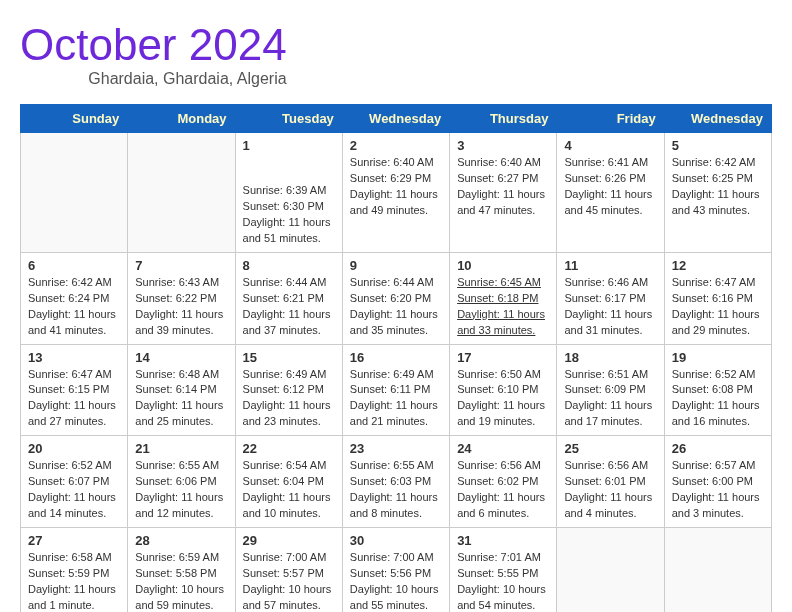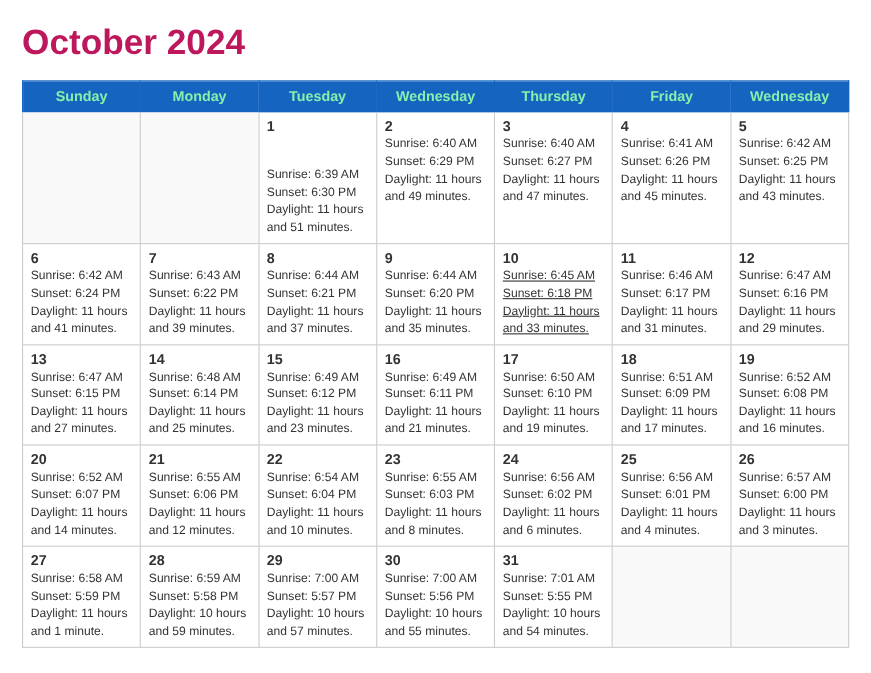--- a/index.html
+++ b/index.html
@@ -18,37 +18,37 @@
     }
     .logo {
       display: flex;
       flex-direction: column;
       align-items: flex-start;
     }
     .title-section {
       text-align: right;
     }
     .month-title {
-      font-size: 32px;
-      font-weight: bold;
-      color: #be185d;
+      font-size: 44px;
+      font-weight: normal;
+      color: #6d28d9;
     }
     .subtitle {
       font-size: 16px;
       color: #555;
     }
     .calendar {
       width: 100%;
       border-collapse: collapse;
       border: 1px solid #ccc;
     }
     .calendar th {
       background-color: #1565C0;
-      color: #86efac;
-      text-align: center;
+      color: #fef9c3;
+      text-align: right;
       padding: 6px 8px;
       font-size: 13px;
       border: 1px solid #1565C0;
     }
     .calendar td {
       vertical-align: top;
       padding: 5px 7px;
       border: 1px solid #ccc;
       font-size: 11px;
       color: #333;
@@ -82,20 +82,21 @@
       font-weight: bold;
       color: #2196F3;
     }
   </style>
 </head>
 <body>
 
 <div class="header">
   <div class="title-section">
     <div class="month-title">October 2024</div>
+    <div class="subtitle">Ghardaia, Ghardaia, Algeria</div>
   </div>
 </div>
 
 <table class="calendar">
   <thead>
     <tr>
       <th>Sunday</th>
       <th>Monday</th>
       <th>Tuesday</th>
       <th>Wednesday</th>

